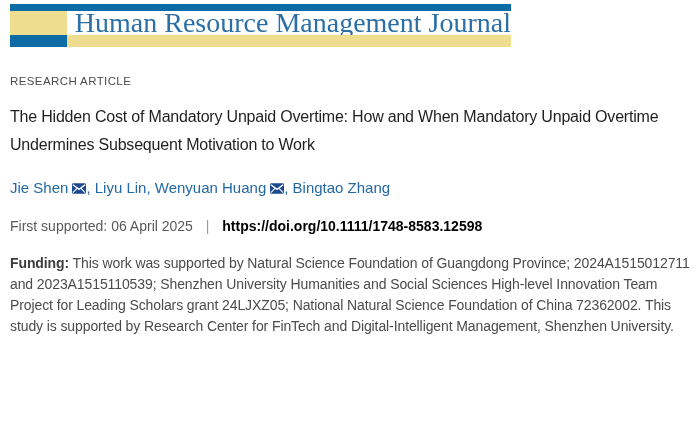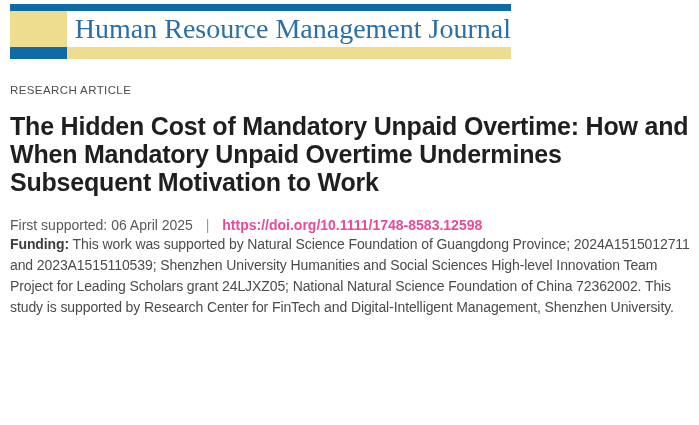--- a/index.html
+++ b/index.html
@@ -3,53 +3,53 @@
 <meta charset="utf-8">
 <style>
   html,body{margin:0;padding:0;}
   body{
     width:699px;height:425px;overflow:hidden;background:#ffffff;
     font-family:"Liberation Sans",sans-serif;position:relative;
   }
   
   .banner{position:absolute;left:10px;top:4px;width:501px;}
   .banner-topbar{height:7px;background:#0d6ba6;}
-  .banner-mid{display:flex;height:36px;}
+  .banner-mid{display:flex;height:24px;}
   .banner-mid-left{width:57px;background:#efdd8f;}
   .banner-mid-right{flex:1;background:#ffffff;display:flex;align-items:center;padding-left:8px;}
   .journal-title{
     font-family:"Liberation Serif",serif;font-size:28px;color:#2b6fa6;
     white-space:nowrap;letter-spacing:0px;cursor:pointer;
   }
   .banner-bot{display:flex;height:12px;}
   .banner-bot-left{width:57px;background:#0d6ba6;}
   .banner-bot-right{flex:1;background:#efdd8f;}
   
   .content{position:absolute;left:10px;top:63px;width:682px;}
   .kicker{
-    margin-top:21px;font-size:11.5px;line-height:13px;color:#4c4c4c;
+    margin-top:12px;font-size:11.5px;line-height:13px;color:#4c4c4c;
     letter-spacing:0.4px;
   }
   .title{
-    margin-top:15px;font-size:25px;line-height:28px;font-weight:700;
+    margin-top:15px;font-size:16px;line-height:28px;font-weight:400;
     color:#1f1f1f;letter-spacing:-0.2px;
   }
   .authors{
     margin-top:20px;font-size:15px;line-height:18px;color:#2368a4;
   }
   .author{cursor:pointer;}
   .author-sep{color:#2368a4;}
   .email-icon{margin-left:4px;vertical-align:-1px;cursor:pointer;}
   .pubrow{
     margin-top:21px;font-size:14px;line-height:16px;color:#595959;
   }
   .pub-sep{color:#9a9a9a;padding:0 9px;}
-  .doi-link{color:#ec4899;font-weight:700;text-decoration:none;cursor:pointer;}
+  .doi-link{color:#000000;font-weight:700;text-decoration:none;cursor:pointer;}
   .funding{
-    margin-top:1px;font-size:14px;line-height:21px;color:#4b4b4b;
+    margin-top:19px;font-size:14px;line-height:21px;color:#4b4b4b;
     letter-spacing:-0.1px;
   }
   .funding-label{font-weight:700;color:#3d3d3d;}
 </style>
 </head>
 <body>
 
 <div class="banner">
   <div class="banner-topbar"></div>
   <div class="banner-mid">
@@ -63,20 +63,29 @@
     <div class="banner-bot-right"></div>
   </div>
 </div>
 
 <div class="content">
 
   <div class="kicker">RESEARCH ARTICLE</div>
 
   <h1 class="title" style="margin-bottom:0;">The Hidden Cost of Mandatory Unpaid Overtime: How and When Mandatory Unpaid Overtime Undermines Subsequent Motivation to Work</h1>
 
+  <div class="authors"><span class="author">Jie Shen</span><svg class="email-icon" width="14" height="11" viewBox="0 0 16 12">
+        <rect width="16" height="12" rx="1.6" fill="#1d4b8f"></rect>
+        <path d="M1 1.6 L8 7 L15 1.6" stroke="#ffffff" stroke-width="1.5" fill="none"></path>
+        <path d="M1 10.6 L5.7 5.9 M15 10.6 L10.3 5.9" stroke="#ffffff" stroke-width="1.2"></path>
+      </svg><span class="author-sep">, </span><span class="author">Liyu Lin</span><span class="author-sep">, </span><span class="author">Wenyuan Huang</span><svg class="email-icon" width="14" height="11" viewBox="0 0 16 12">
+        <rect width="16" height="12" rx="1.6" fill="#1d4b8f"></rect>
+        <path d="M1 1.6 L8 7 L15 1.6" stroke="#ffffff" stroke-width="1.5" fill="none"></path>
+        <path d="M1 10.6 L5.7 5.9 M15 10.6 L10.3 5.9" stroke="#ffffff" stroke-width="1.2"></path>
+      </svg><span class="author-sep">, </span><span class="author">Bingtao Zhang</span></div>
 
   <div class="pubrow">
     <span>First supported:</span>
     <span>06 April 2025</span>
     <span class="pub-sep">|</span>
     <span class="doi-link">https://doi.org/10.1111/1748-8583.12598</span>
   </div>
 
   <div class="funding">
     <div>

